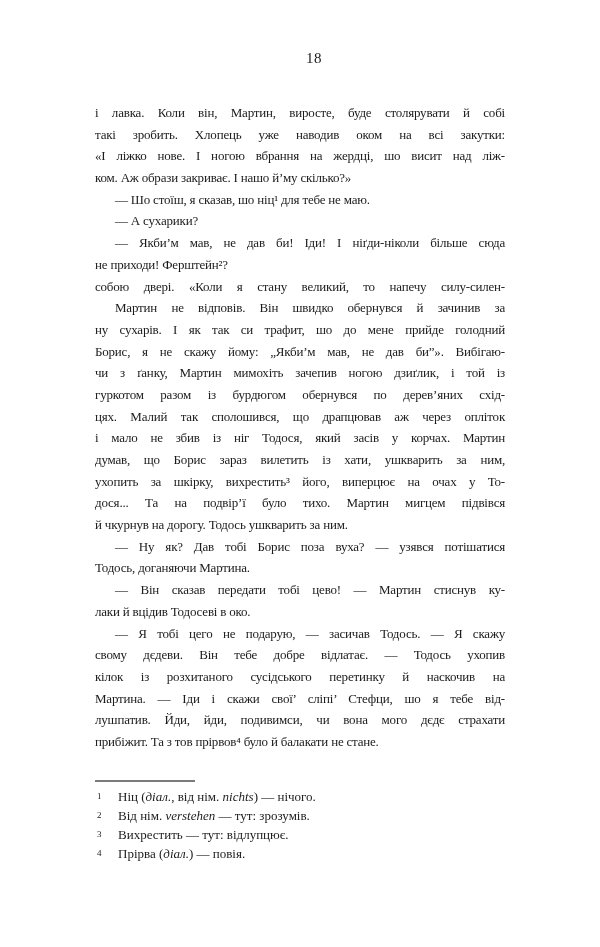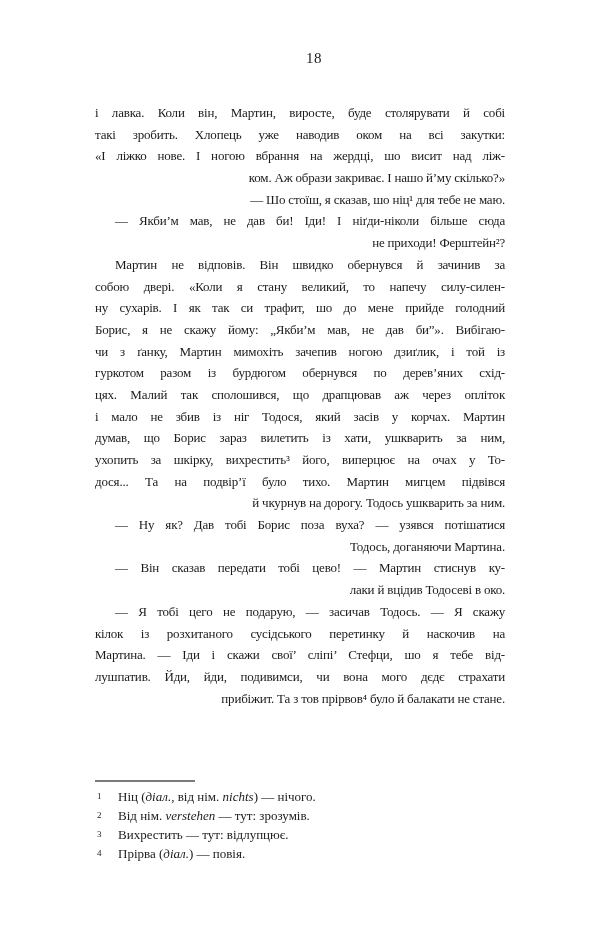--- a/index.html
+++ b/index.html
@@ -30,21 +30,21 @@
     position: absolute;
     left: 95px;
     top: 102px;
     width: 410px;
     font-size: 13px;
     letter-spacing: -0.2px;
     line-height: 21.7px;
   }
   .line {
     height: 21.7px;
-    text-align: right;
+    text-align: left;
     white-space: normal;
   }
   .line.j {
     text-align: justify;
     text-align-last: justify;
   }
   .line.in {
     text-indent: 20px;
   }
   .fnrule {
@@ -82,39 +82,41 @@
 <body>
 
 <div class="page">
   <div class="page-number">18</div>
   <div class="body-text">
       <div class="line j">і лавка. Коли він, Мартин, виросте, буде столярувати й собі</div>
       <div class="line j">такі зробить. Хлопець уже наводив оком на всі закутки:</div>
       <div class="line j">«І ліжко нове. І ногою вбрання на жердці, шо висит над ліж-</div>
       <div class="line">ком. Аж образи закриває. І нашо й’му скілько?»</div>
       <div class="line in">— Шо стоїш, я сказав, шо ніц¹ для тебе не маю.</div>
+      <div class="line in">— А сухарики?</div>
       <div class="line j in">— Якби’м мав, не дав би! Іди! І ніґди-ніколи більше сюда</div>
       <div class="line">не приходи! Ферштейн²?</div>
+      <div class="line j">собою двері. «Коли я стану великий, то напечу силу-силен-</div>
       <div class="line j in">Мартин не відповів. Він швидко обернувся й зачинив за</div>
-      <div class="line j">собою двері. «Коли я стану великий, то напечу силу-силен-</div>
       <div class="line j">ну сухарів. І як так си трафит, шо до мене прийде голодний</div>
       <div class="line j">Борис, я не скажу йому: „Якби’м мав, не дав би”». Вибігаю-</div>
       <div class="line j">чи з ґанку, Мартин мимохіть зачепив ногою дзиґлик, і той із</div>
       <div class="line j">гуркотом разом із бурдюгом обернувся по дерев’яних схід-</div>
       <div class="line j">цях. Малий так сполошився, що драпцював аж через опліток</div>
       <div class="line j">і мало не збив із ніг Тодося, який засів у корчах. Мартин</div>
       <div class="line j">думав, що Борис зараз вилетить із хати, ушкварить за ним,</div>
       <div class="line j">ухопить за шкірку, вихрестить³ його, виперцює на очах у То-</div>
       <div class="line j">дося... Та на подвір’ї було тихо. Мартин мигцем підвівся</div>
       <div class="line">й чкурнув на дорогу. Тодось ушкварить за ним.</div>
       <div class="line j in">— Ну як? Дав тобі Борис поза вуха? — узявся потішатися</div>
       <div class="line">Тодось, доганяючи Мартина.</div>
       <div class="line j in">— Він сказав передати тобі цево! — Мартин стиснув ку-</div>
       <div class="line">лаки й вцідив Тодосеві в око.</div>
       <div class="line j in">— Я тобі цего не подарую, — засичав Тодось. — Я скажу</div>
+      <div class="line j">свому дєдеви. Він тебе добре відлатає. — Тодось ухопив</div>
       <div class="line j">кілок із розхитаного сусідського перетинку й наскочив на</div>
       <div class="line j">Мартина. — Іди і скажи свої’ сліпі’ Стефци, шо я тебе від-</div>
       <div class="line j">лушпатив. Йди, йди, подивимси, чи вона мого дєдє страхати</div>
       <div class="line">прибіжит. Та з тов прірвов⁴ було й балакати не стане.</div>
     </div>
   <div class="fnrule"></div>
   <div class="footnotes">
       <div class="footnote"><span class="fnum">1</span><span><span>Ніц (</span><i>діал.</i><span>, від нім. </span><i>nichts</i><span>) — нічого.</span></span></div>
       <div class="footnote"><span class="fnum">2</span><span><span>Від нім. </span><i>verstehen</i><span> — тут: зрозумів.</span></span></div>
       <div class="footnote"><span class="fnum">3</span><span><span>Вихрестить — тут: відлупцює.</span></span></div>

